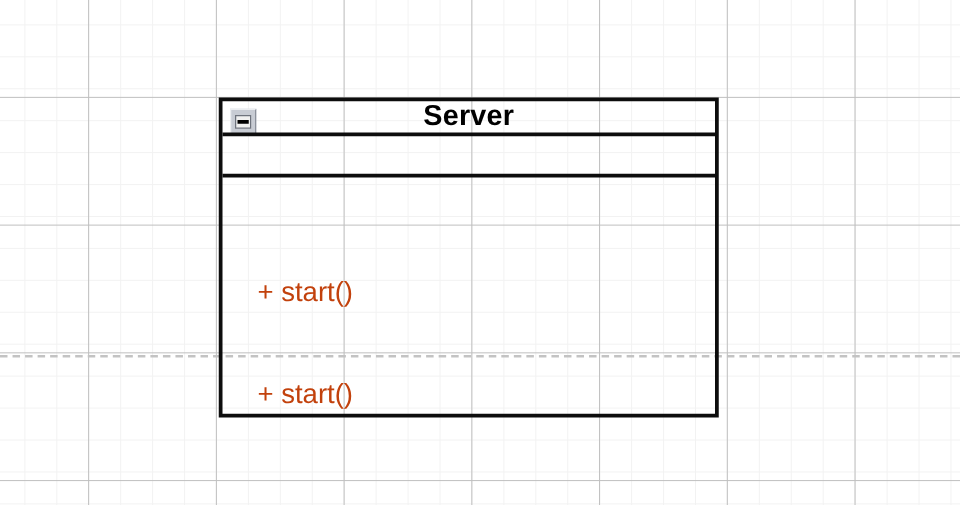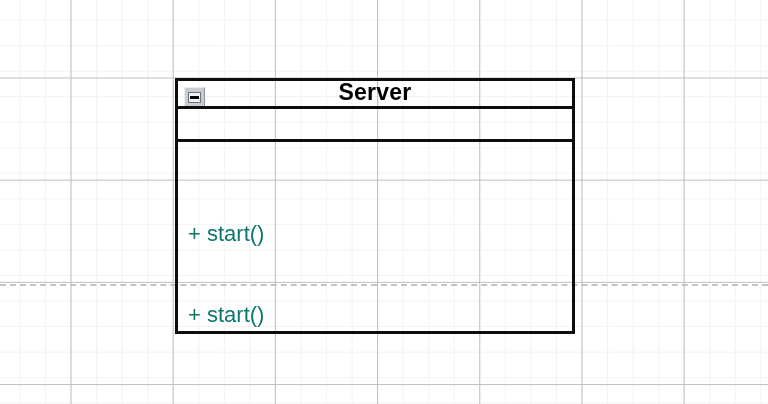--- a/index.html
+++ b/index.html
@@ -129,23 +129,23 @@
     padding-top: 27px;
   }
 
   .uml-member-list {
     margin: 0;
     padding: 0;
     list-style: none;
   }
   .uml-member {
     font-size: 22px;
-    color: #0f766e;
+    color: #c2410c;
     line-height: 33px;
-    padding-left: 10px;
+    padding-left: 28px;
     white-space: nowrap;
     margin-top: 48px;
   }
 </style>
 </head>
 <body>
 
 <div id="canvas">
 
   <div class="grid-layer grid-minor"></div>

